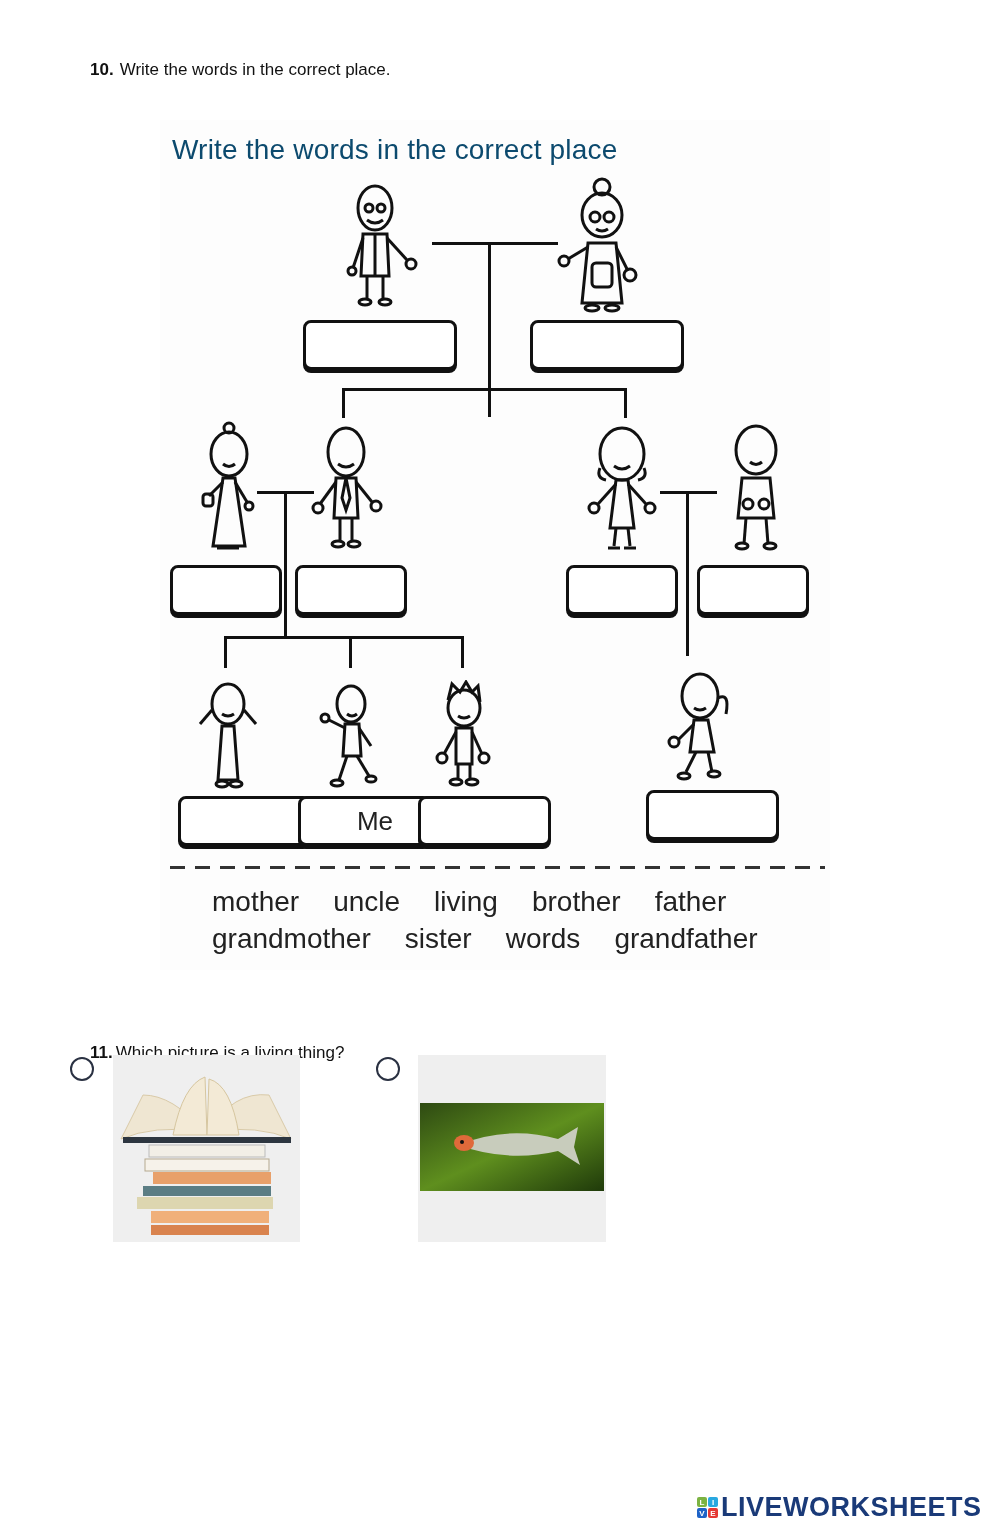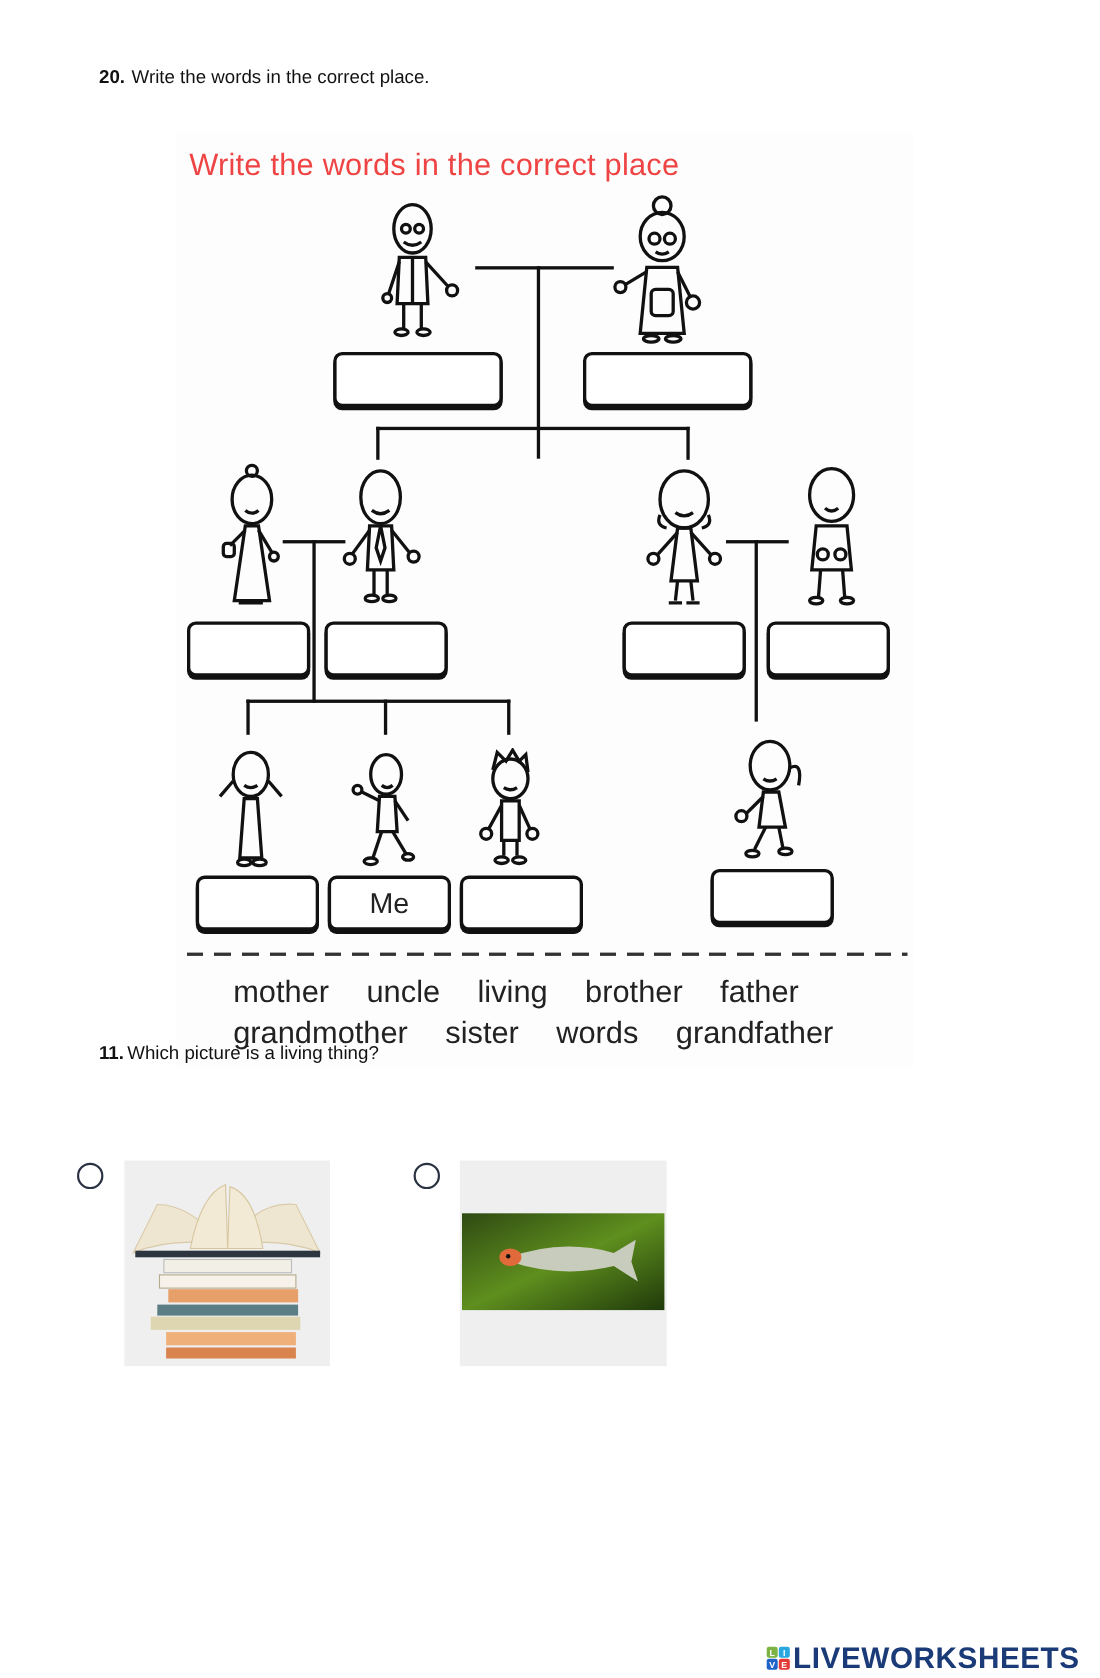--- a/index.html
+++ b/index.html
@@ -1,29 +1,29 @@
 <!DOCTYPE html>
 <html><head>
 <meta charset="utf-8">
 <style>
   html, body { margin: 0; padding: 0; background: #ffffff; }
   body { width: 1000px; height: 1525px; position: relative; overflow: hidden; font-family: "Liberation Sans", sans-serif; color: #111; }
   .q-line { position: absolute; font-size: 17px; }
   .q-num { font-weight: bold; margin-right: 6px; }
   #q10 { left: 90px; top: 60px; }
-  #q11 { left: 90px; top: 948px; }
+  #q11 { left: 90px; top: 1043px; }
   #q11 .q-num { margin-right: 3px; }
 
   .worksheet { position: absolute; left: 160px; top: 120px; width: 670px; height: 850px; background: #fdfdfd; }
-  .ws-title { position: absolute; left: 12px; top: 14px; font-size: 28px; color: #ef4444; letter-spacing: 0.2px; }
+  .ws-title { position: absolute; left: 12px; top: 14px; font-size: 28px; color: #0c4a6e; letter-spacing: 0.2px; }
 
   .line { position: absolute; background: #111; }
   .box { position: absolute; width: 148px; height: 44px; border: 3px solid #111; border-radius: 8px; background: #fff; box-shadow: 0 3px 0 #111; display: flex; align-items: center; justify-content: center; font-size: 26px; color: #222; }
   .box.small { width: 106px; height: 44px; }
-  .box.bottom { width: 106px; height: 44px; }
+  .box.bottom { width: 106px; height: 44px; padding-left: 21px; }
 
   .person { position: absolute; }
   .person svg { display: block; }
 
   .dashes { position: absolute; left: 10px; top: 746px; width: 655px; height: 3px;
     background-image: repeating-linear-gradient(90deg, #333 0 15px, transparent 15px 25px); }
   .words { position: absolute; left: 52px; font-size: 28px; color: #222; word-spacing: 0; display: flex; }
   .words span { margin-right: 34px; }
   #words1 { top: 766px; }
   #words2 { top: 803px; }
@@ -35,21 +35,21 @@
 
   .logo { position: absolute; left: 697px; top: 1492px; display: flex; align-items: center; }
   .logo-grid { display: grid; grid-template-columns: 10px 10px; grid-template-rows: 10px 10px; gap: 1px; margin-right: 3px; }
   .logo-grid span { font-size: 8px; font-weight: bold; color: #fff; display: flex; align-items: center; justify-content: center; border-radius: 2px; }
   .logo-text { font-size: 27px; font-weight: bold; color: #1a3a78; letter-spacing: 0.5px; font-family: "Liberation Sans", sans-serif; }
 </style>
 </head>
 <body>
 
 <div class="q-line" id="q10">
-  <span class="q-num">20.</span><span>Write the words in the correct place.</span>
+  <span class="q-num">10.</span><span>Write the words in the correct place.</span>
 </div>
 
 <div class="worksheet">
   <div class="ws-title">Write the words in the correct place</div>
 
   <div class="line" style="left:272px;top:122px;width:126px;height:3px;"></div>
   <div class="line" style="left:328px;top:122px;width:3px;height:175px;"></div>
   <div class="line" style="left:182px;top:268px;width:285px;height:3px;"></div>
   <div class="line" style="left:182px;top:268px;width:3px;height:30px;"></div>
   <div class="line" style="left:464px;top:268px;width:3px;height:30px;"></div>

